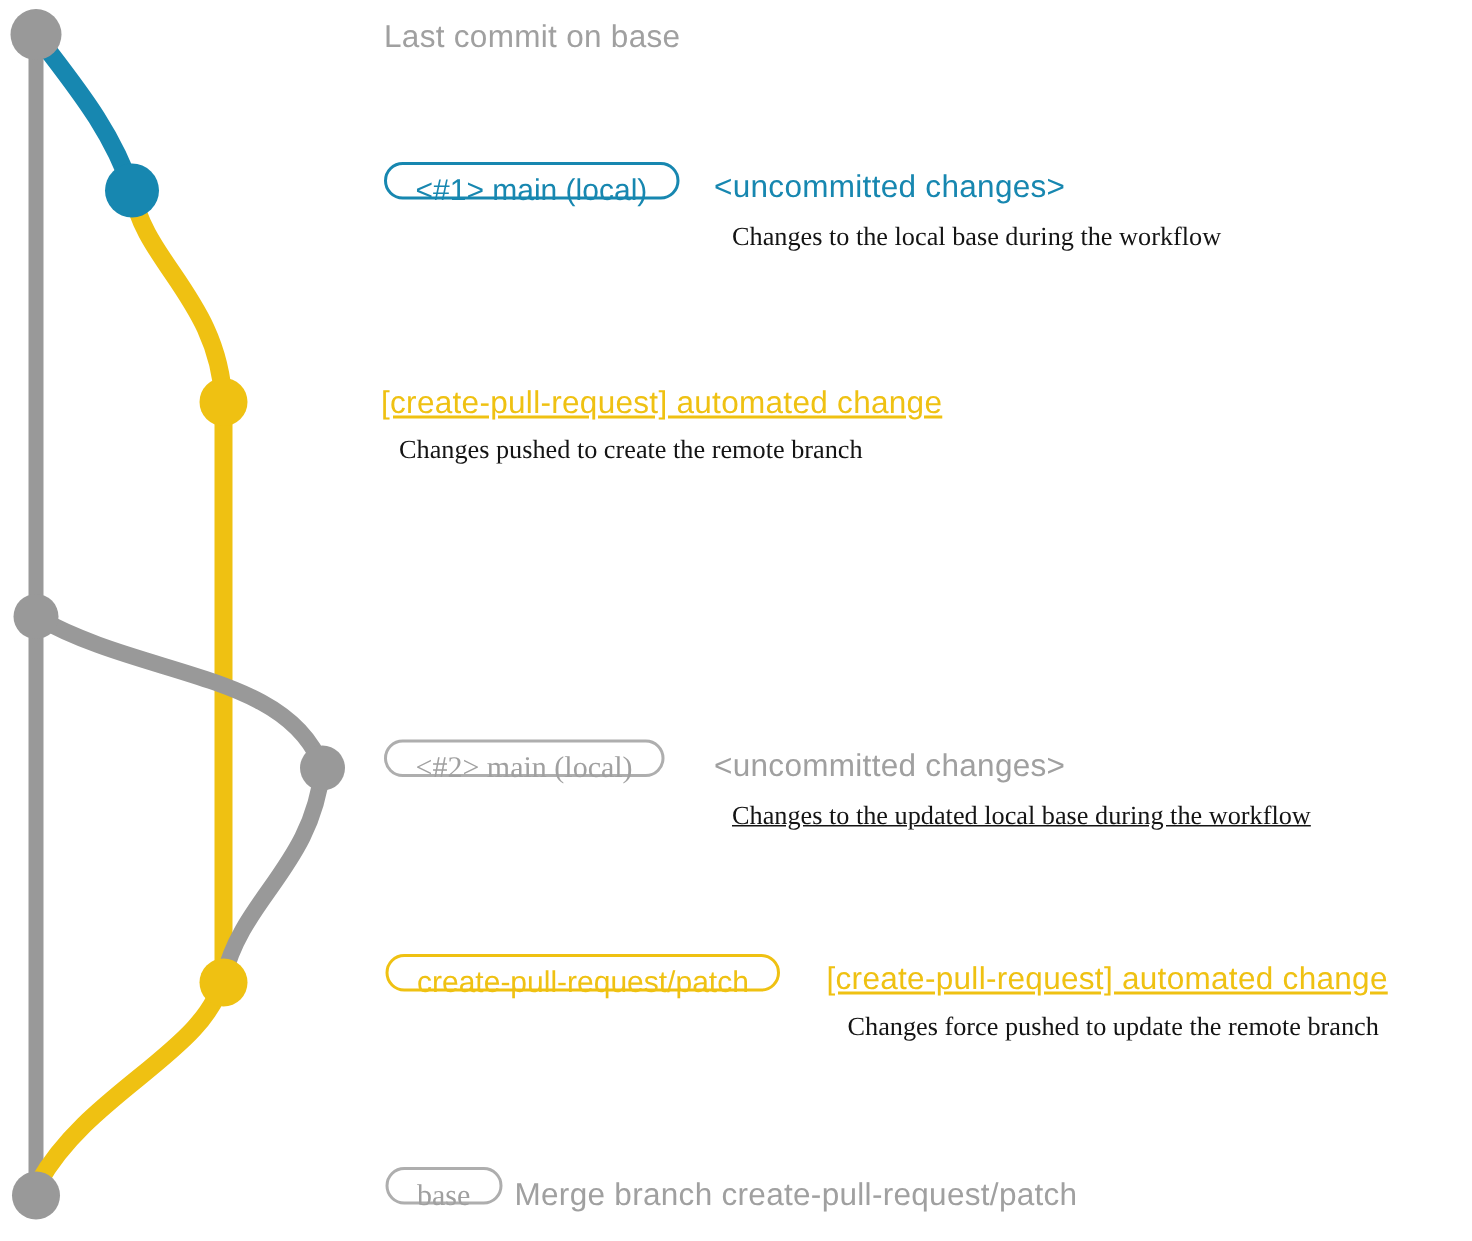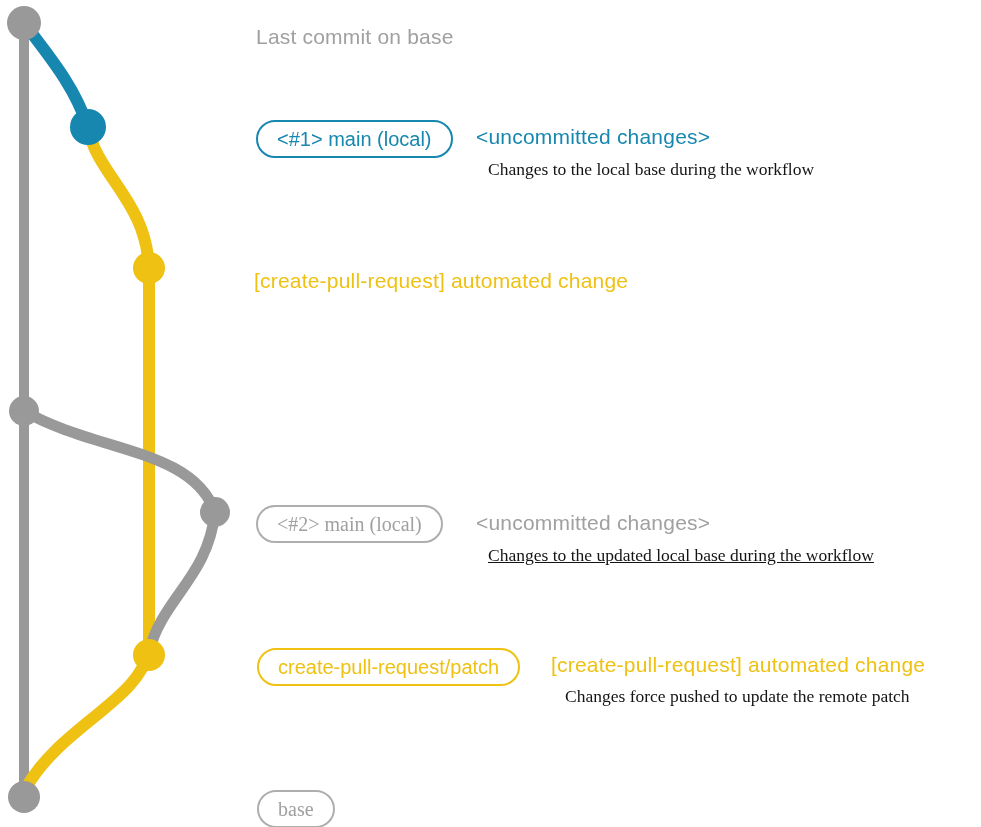--- a/index.html
+++ b/index.html
@@ -21,33 +21,33 @@
     overflow: hidden;
   }
   .graph-svg { position: absolute; left: 0; top: 0; }
   .stroke-gray { stroke: var(--gray); fill: none; }
   .stroke-teal { stroke: var(--teal); fill: none; }
   .stroke-gold { stroke: var(--gold); fill: none; }
   .fill-gray { fill: var(--gray); }
   .fill-teal { fill: var(--teal); }
   .fill-gold { fill: var(--gold); }
 
-  .abs { position: absolute; white-space: nowrap; margin-top: 12px; }
+  .abs { position: absolute; white-space: nowrap; }
 
   .row-title {
     font-size: 21px;
     line-height: 26px;
     letter-spacing: 0.2px;
   }
   .t-gray { color: var(--gray-text); }
   .t-teal { color: var(--teal); }
-  .t-gold { color: var(--gold); }
+  .t-gold { color: var(--gold); text-decoration: underline; }
 
   .badge {
-    height: 38px;
+    height: 25px;
     line-height: 34px;
     border: 2px solid;
     border-radius: 19px;
     padding: 0 19px;
     font-size: 20px;
     display: inline-block;
   }
   .b-teal { border-color: var(--teal); color: var(--teal); }
   .b-gray { border-color: #aeaeae; color: var(--gray-text); font-family: Liberation Serif, serif; }
   .b-gold { border-color: var(--gold); color: var(--gold); text-align: center; }
@@ -84,25 +84,27 @@
     <circle cx="24" cy="797" r="16" class="fill-gray"></circle>
   </svg>
 
   <div class="abs row-title t-gray" style="left:256px; top:12px;">Last commit on base</div>
 
   <div class="abs badge b-teal" style="left:256px; top:108px;">&lt;#1&gt; main (local)</div>
   <div class="abs row-title t-teal" style="left:476px; top:112px;">&lt;uncommitted changes&gt;</div>
   <div class="abs desc" style="left:488px; top:146px;">Changes to the local base during the workflow</div>
 
   <div class="abs row-title t-gold" style="left:254px; top:256px;">[create-pull-request] automated change</div>
+  <div class="abs desc" style="left:266px; top:288px;">Changes pushed to create the remote branch</div>
 
 
   <div class="abs badge b-gray" style="left:256px; top:493px;">&lt;#2&gt; main (local)</div>
   <div class="abs row-title t-gray" style="left:476px; top:498px;">&lt;uncommitted changes&gt;</div>
   <div class="abs desc" style="left:488px; top:532px;text-decoration:underline;">Changes to the updated local base during the workflow</div>
 
   <div class="abs badge b-gold" style="left:257px; top:636px;">create-pull-request/patch</div>
   <div class="abs row-title t-gold" style="left:551px; top:640px;">[create-pull-request] automated change</div>
-  <div class="abs desc" style="left:565px; top:673px;">Changes force pushed to update the remote patch</div>
+  <div class="abs desc" style="left:565px; top:673px;">Changes force pushed to update the remote branch</div>
 
   <div class="abs badge b-gray" style="left:257px; top:778px;">base</div>
+  <div class="abs row-title t-gray" style="left:343px; top:784px;">Merge branch create-pull-request/patch</div>
 
 </div>
 
 </body></html>

